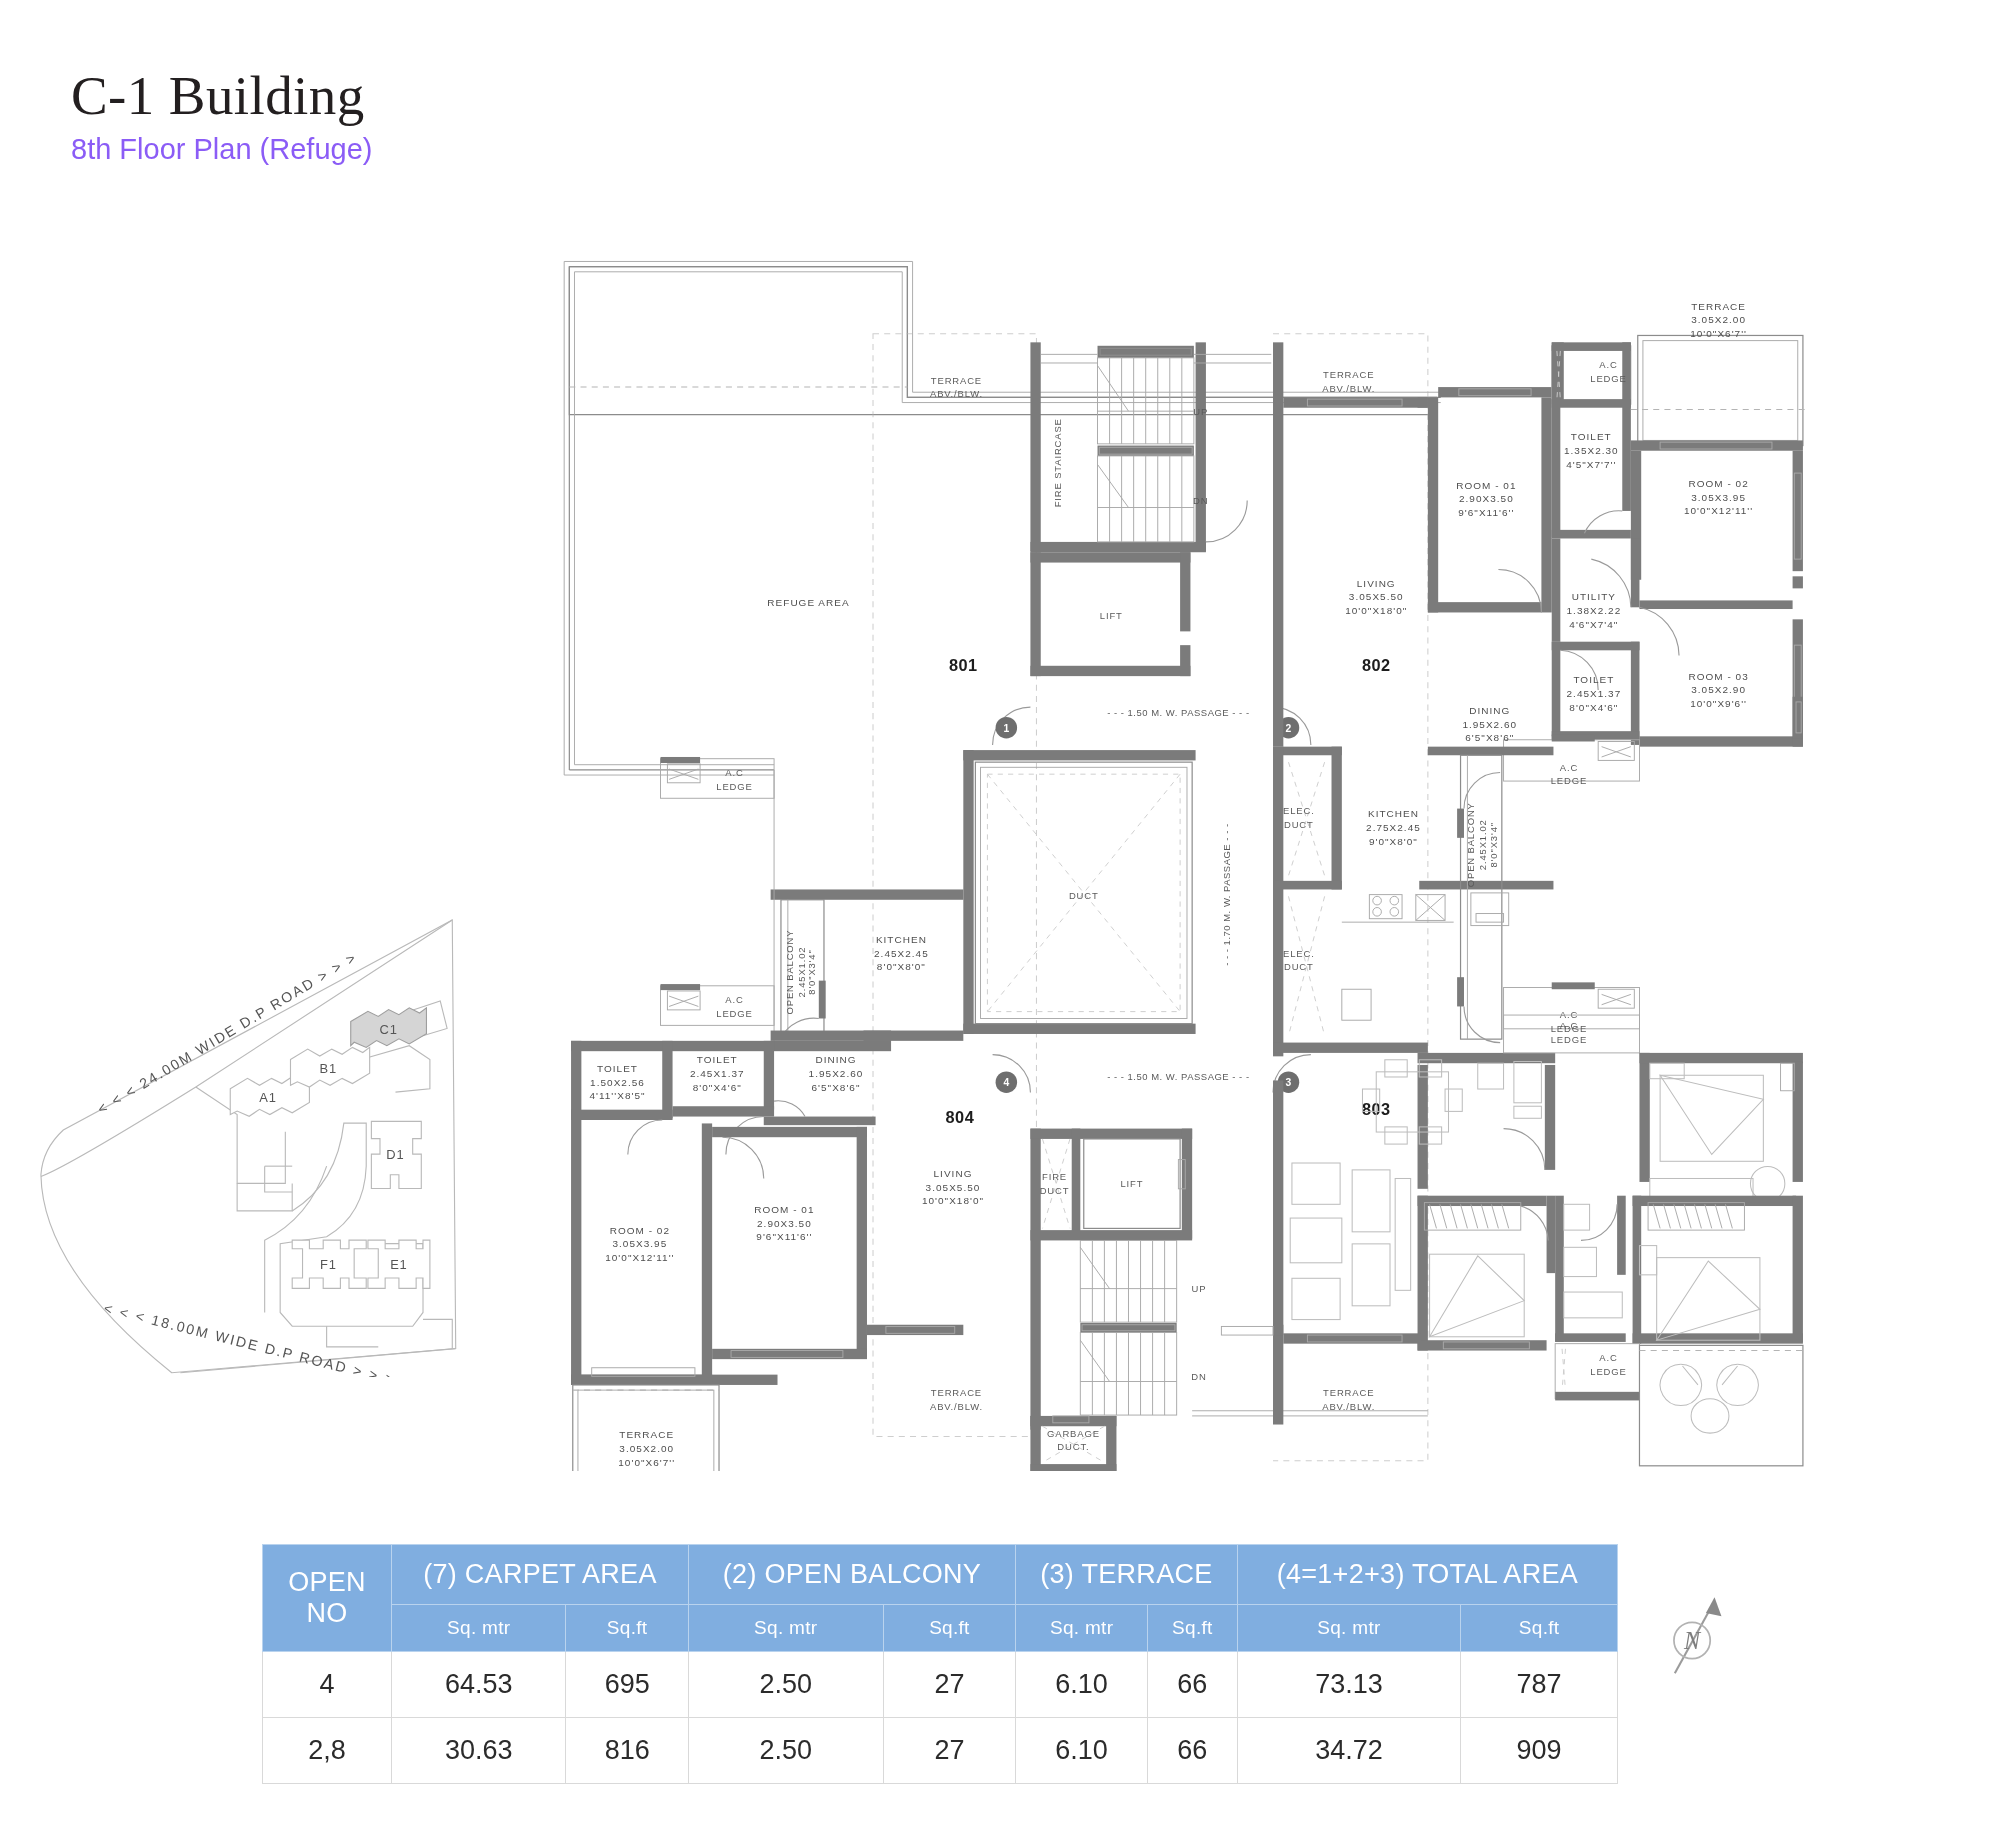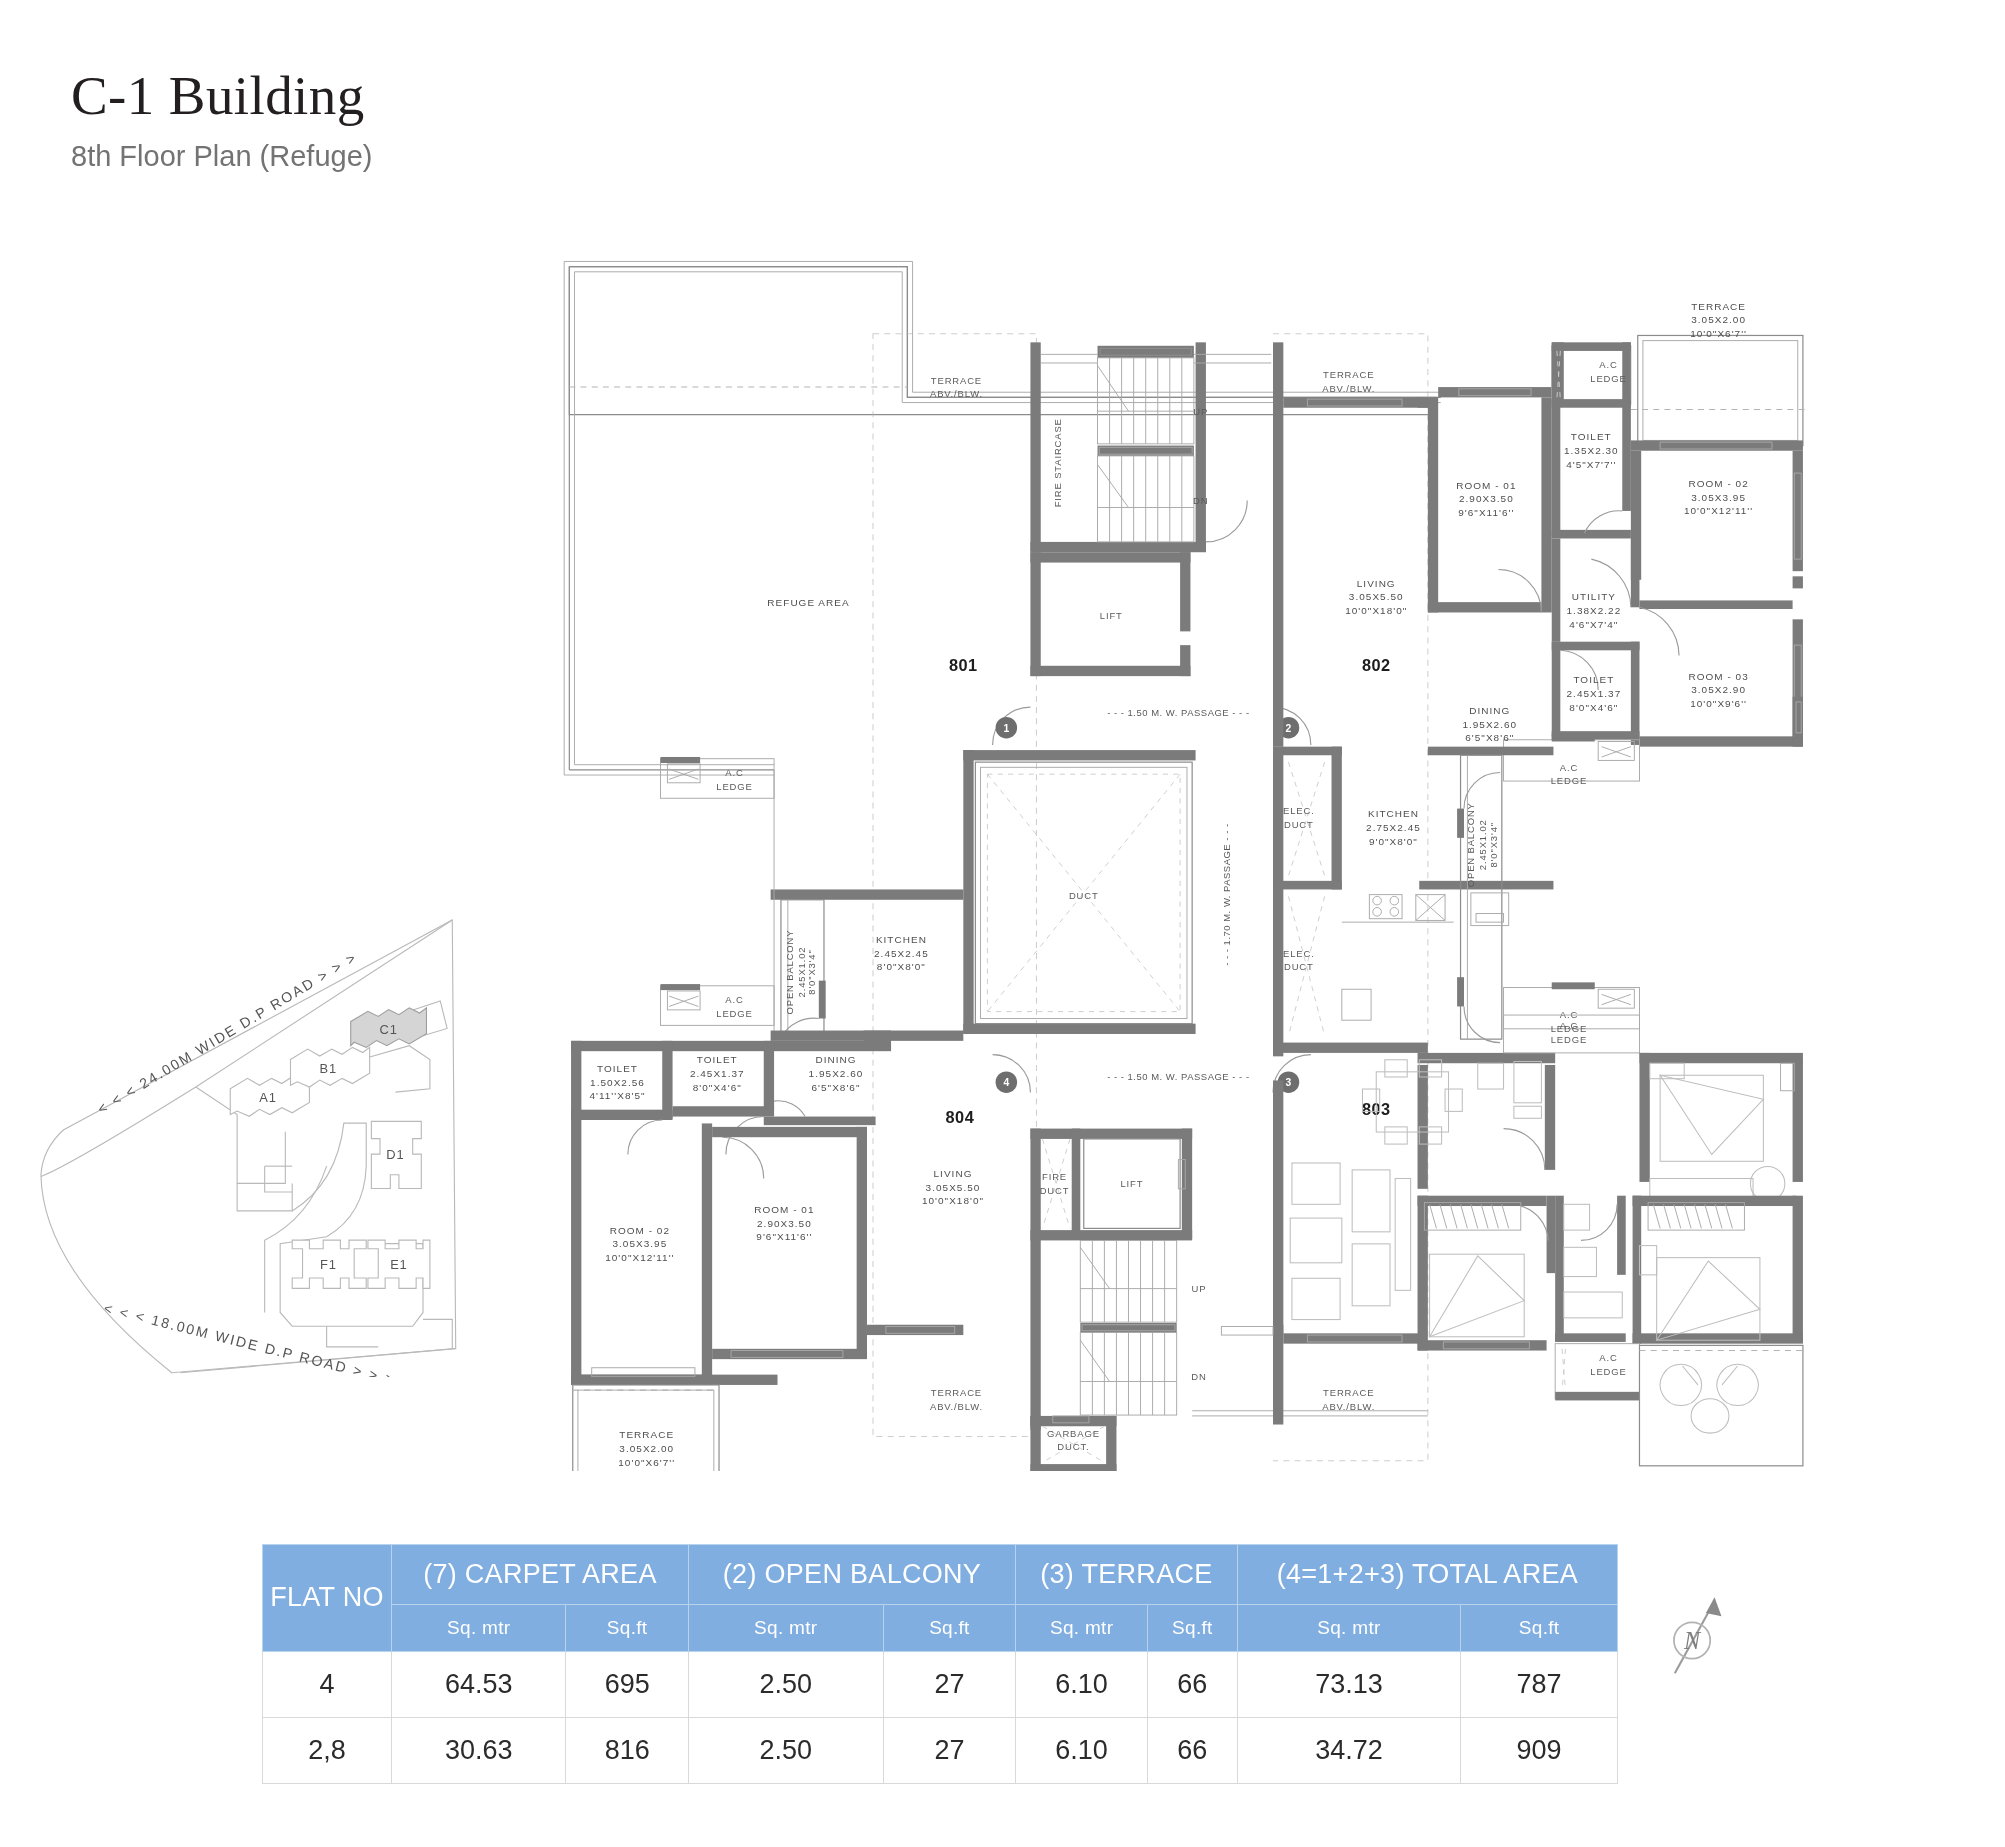--- a/index.html
+++ b/index.html
@@ -22,22 +22,22 @@
     font-family: "Liberation Serif", serif;
     font-size: 55px;
     color: #231f20;
     letter-spacing: 0.4px;
     line-height: 1.05;
     font-weight: 400;
   }
   #subtitle {
     font-family: "Liberation Sans", sans-serif;
     font-size: 29px;
-    color: #737373;
-    margin-top: 15px;
+    color: #8b5cf6;
+    margin-top: 8px;
     font-weight: 400;
   }
 
   
   #planwrap {
     position: absolute;
     left: 516px; top: 215px;
     width: 1428px; height: 1256px;
   }
   #planwrap svg { display:block; width: 100%; height: 100%; }
@@ -707,21 +707,21 @@
     <path class="sline" d="M 340 486 L 340 510 L 400 510"></path>
 
     <text class="sroad" transform="translate(78,240) rotate(-31)">&lt; &lt; &lt;  24.00M WIDE D.P ROAD  &gt; &gt; &gt;</text>
     <text class="sroad" transform="translate(80,470) rotate(14)">&lt; &lt; &lt;  18.00M WIDE D.P ROAD  &gt; &gt; &gt;</text>
   </svg>
   </div>
 
   <table id="areatable">
     <thead>
       <tr>
-        <th class="flatcol" rowspan="2">FLAT NO</th>
+        <th class="flatcol" rowspan="2">OPEN NO</th>
         <th colspan="2">(7) CARPET AREA</th>
         <th colspan="2">(2) OPEN BALCONY</th>
         <th colspan="2">(3) TERRACE</th>
         <th colspan="2">(4=1+2+3) TOTAL AREA</th>
       </tr>
       <tr class="sub">
         <th>Sq. mtr</th>
         <th>Sq.ft</th>
         <th>Sq. mtr</th>
         <th>Sq.ft</th>

